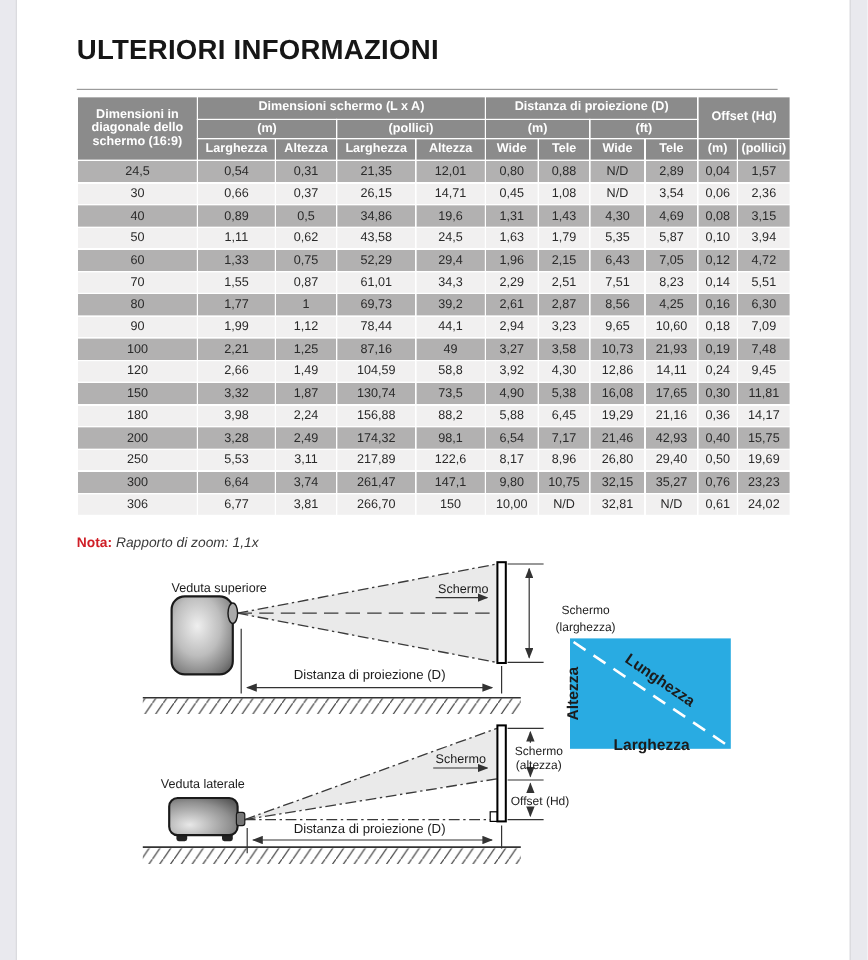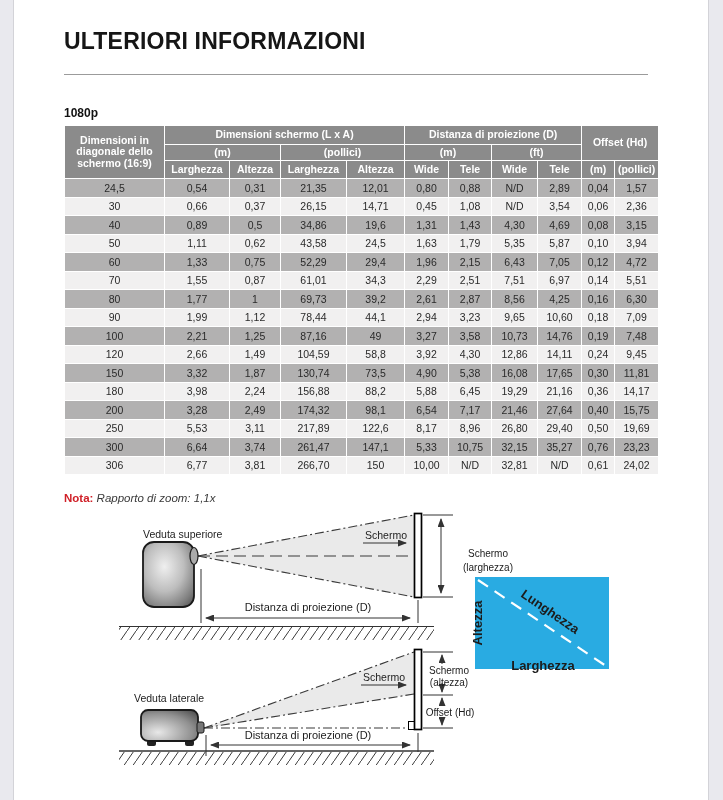--- a/index.html
+++ b/index.html
@@ -35,21 +35,20 @@
 </style>
 </head>
 <body>
 
 <div class="page">
   <div class="content">
 
     <h1 class="title">ULTERIORI INFORMAZIONI</h1>
     <div class="rule"></div>
 
-    <div class="section-label">1080p</div>
 
     <table>
       <colgroup>
         <col style="width:100px">
           <col style="width:65px">
           <col style="width:51px">
         <col style="width:66px">
           <col style="width:58px">
           <col style="width:44px">
         <col style="width:43px">
@@ -152,21 +151,21 @@
           </tr>
           <tr class="light">
             <td>70</td>
             <td>1,55</td>
             <td>0,87</td>
             <td>61,01</td>
             <td>34,3</td>
             <td>2,29</td>
             <td>2,51</td>
             <td>7,51</td>
-            <td>6,97</td>
+            <td>8,23</td>
             <td>0,14</td>
             <td>5,51</td>
           </tr>
           <tr class="dark">
             <td>80</td>
             <td>1,77</td>
             <td>1</td>
             <td>69,73</td>
             <td>39,2</td>
             <td>2,61</td>
@@ -191,21 +190,21 @@
           </tr>
           <tr class="dark">
             <td>100</td>
             <td>2,21</td>
             <td>1,25</td>
             <td>87,16</td>
             <td>49</td>
             <td>3,27</td>
             <td>3,58</td>
             <td>10,73</td>
-            <td>14,76</td>
+            <td>21,93</td>
             <td>0,19</td>
             <td>7,48</td>
           </tr>
           <tr class="light">
             <td>120</td>
             <td>2,66</td>
             <td>1,49</td>
             <td>104,59</td>
             <td>58,8</td>
             <td>3,92</td>
@@ -243,21 +242,21 @@
           </tr>
           <tr class="dark">
             <td>200</td>
             <td>3,28</td>
             <td>2,49</td>
             <td>174,32</td>
             <td>98,1</td>
             <td>6,54</td>
             <td>7,17</td>
             <td>21,46</td>
-            <td>27,64</td>
+            <td>42,93</td>
             <td>0,40</td>
             <td>15,75</td>
           </tr>
           <tr class="light">
             <td>250</td>
             <td>5,53</td>
             <td>3,11</td>
             <td>217,89</td>
             <td>122,6</td>
             <td>8,17</td>
@@ -266,21 +265,21 @@
             <td>29,40</td>
             <td>0,50</td>
             <td>19,69</td>
           </tr>
           <tr class="dark">
             <td>300</td>
             <td>6,64</td>
             <td>3,74</td>
             <td>261,47</td>
             <td>147,1</td>
-            <td>5,33</td>
+            <td>9,80</td>
             <td>10,75</td>
             <td>32,15</td>
             <td>35,27</td>
             <td>0,76</td>
             <td>23,23</td>
           </tr>
           <tr class="light">
             <td>306</td>
             <td>6,77</td>
             <td>3,81</td>

